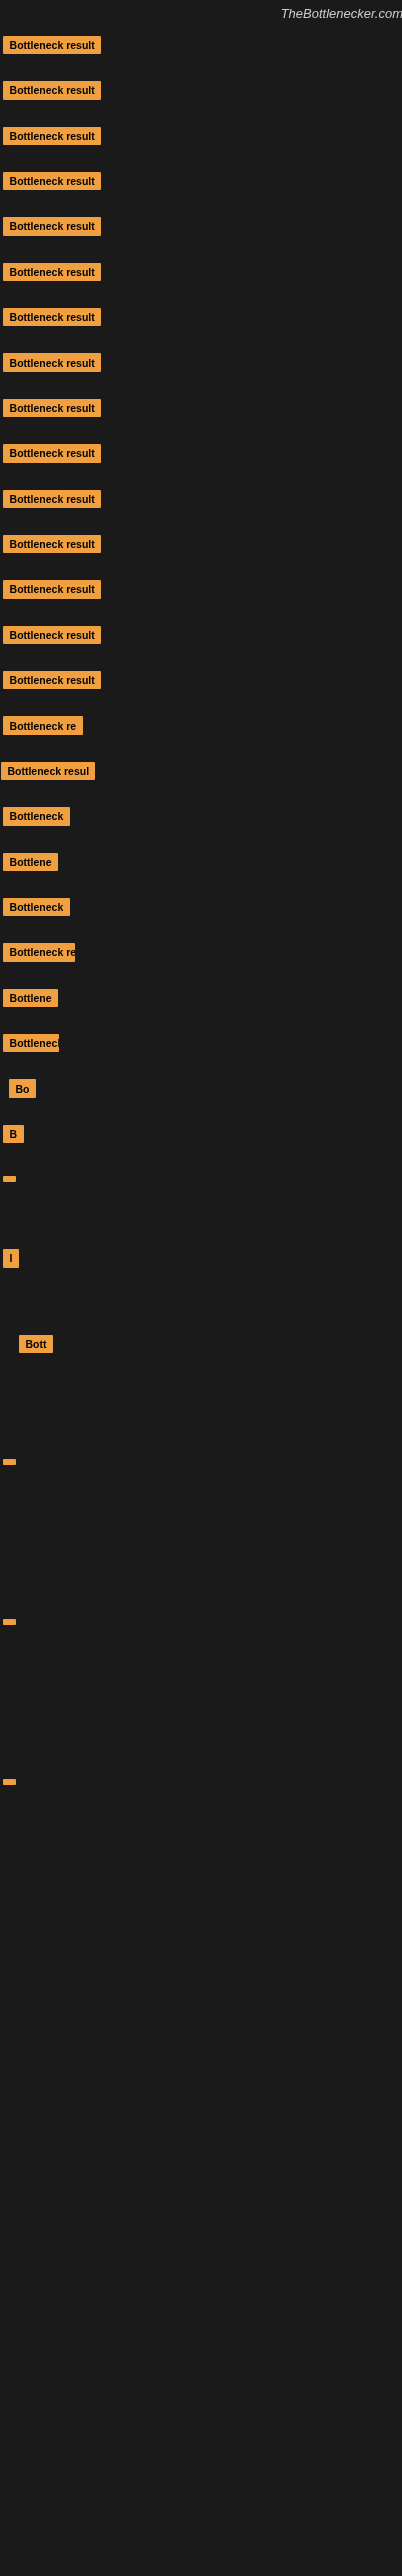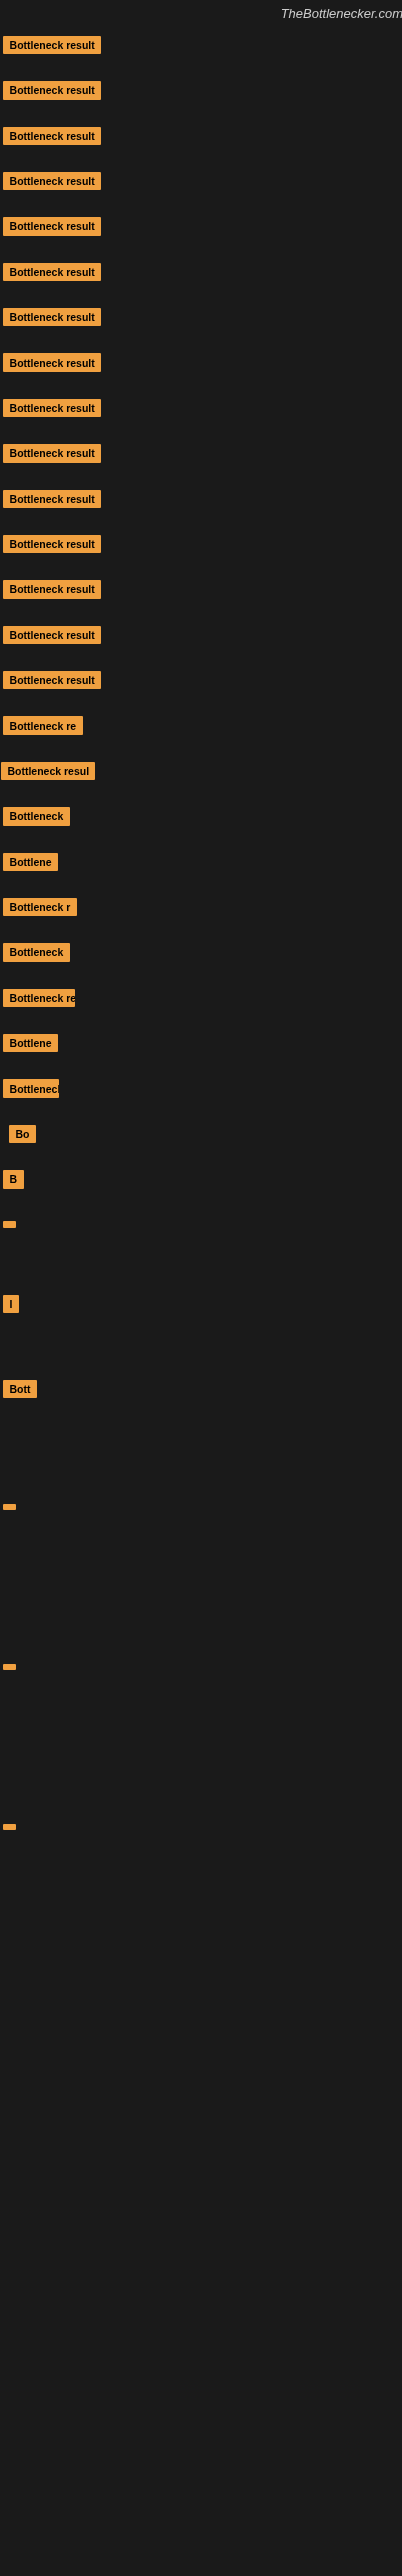--- a/index.html
+++ b/index.html
@@ -69,27 +69,26 @@
     <div style="margin-bottom: 24px; padding-left: 3.2px;"><div class="bottleneck-label size-full">Bottleneck result</div></div>
     <div style="margin-bottom: 24px; padding-left: 3.2px;"><div class="bottleneck-label size-full">Bottleneck result</div></div>
     <div style="margin-bottom: 24px; padding-left: 3.2px;"><div class="bottleneck-label size-full">Bottleneck result</div></div>
     <div style="margin-bottom: 24px; padding-left: 3.2px;"><div class="bottleneck-label size-full">Bottleneck result</div></div>
     <div style="margin-bottom: 24px; padding-left: 3.2px;"><div class="bottleneck-label size-full">Bottleneck result</div></div>
     <div style="margin-bottom: 24px; padding-left: 3.2px;"><div class="bottleneck-label size-full">Bottleneck result</div></div>
     <div style="margin-bottom: 24px; padding-left: 3.2px;"><div class="bottleneck-label size-lg">Bottleneck re</div></div>
     <div style="margin-bottom: 24px; padding-left: 1px;"><div class="bottleneck-label size-lg">Bottleneck resul</div></div>
     <div style="margin-bottom: 24px; padding-left: 3.2px;"><div class="bottleneck-label size-md">Bottleneck</div></div>
     <div style="margin-bottom: 24px; padding-left: 3.2px;"><div class="bottleneck-label size-md">Bottlene</div></div>
-    <div style="margin-bottom: 24px; padding-left: 3.2px;"><div class="bottleneck-label size-md">Bottleneck r</div></div>
     <div style="margin-bottom: 24px; padding-left: 3.2px;"><div class="bottleneck-label size-sm">Bottleneck</div></div>
     <div style="margin-bottom: 24px; padding-left: 3.2px;"><div class="bottleneck-label size-sm">Bottleneck re</div></div>
     <div style="margin-bottom: 24px; padding-left: 3.2px;"><div class="bottleneck-label size-sm">Bottlene</div></div>
     <div style="margin-bottom: 24px; padding-left: 3.2px;"><div class="bottleneck-label size-xs">Bottleneck</div></div>
     <div style="margin-bottom: 24px; padding-left: 9px;"><div class="bottleneck-label size-xs">Bo</div></div>
     <div style="margin-bottom: 24px; padding-left: 3.2px;"><div class="bottleneck-label size-xxs">B</div></div>
     <div style="margin-bottom: 64px; padding-left: 3.2px;"><div class="bottleneck-label size-xxs"></div></div>
     <div style="margin-bottom: 64px; padding-left: 3.2px;"><div class="bottleneck-label size-tiny">I</div></div>
-    <div style="margin-bottom: 97px; padding-left: 3px;"><div class="bottleneck-label size-xs">Bott</div></div>
+    <div style="margin-bottom: 97px; padding-left: 19px;"><div class="bottleneck-label size-xs">Bott</div></div>
     <div style="margin-bottom: 145px; padding-left: 3.2px;"><div class="bottleneck-label size-micro"></div></div>
     <div style="margin-bottom: 145px; padding-left: 3.2px;"><div class="bottleneck-label size-micro"></div></div>
     <div style="margin-bottom: 161px; padding-left: 3.2px;"><div class="bottleneck-label size-micro"></div></div>
   </div>
 
 
 </body></html>

